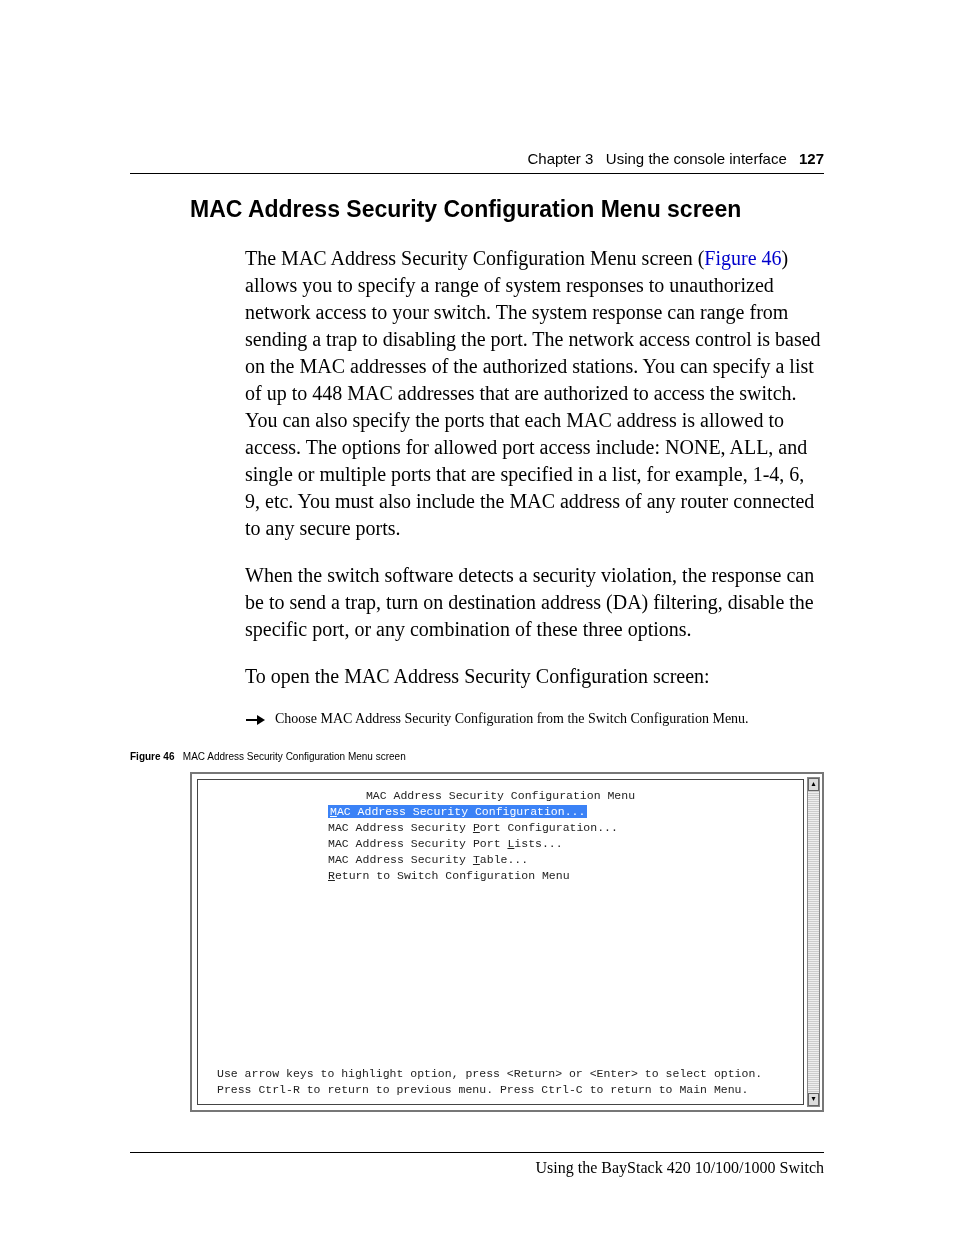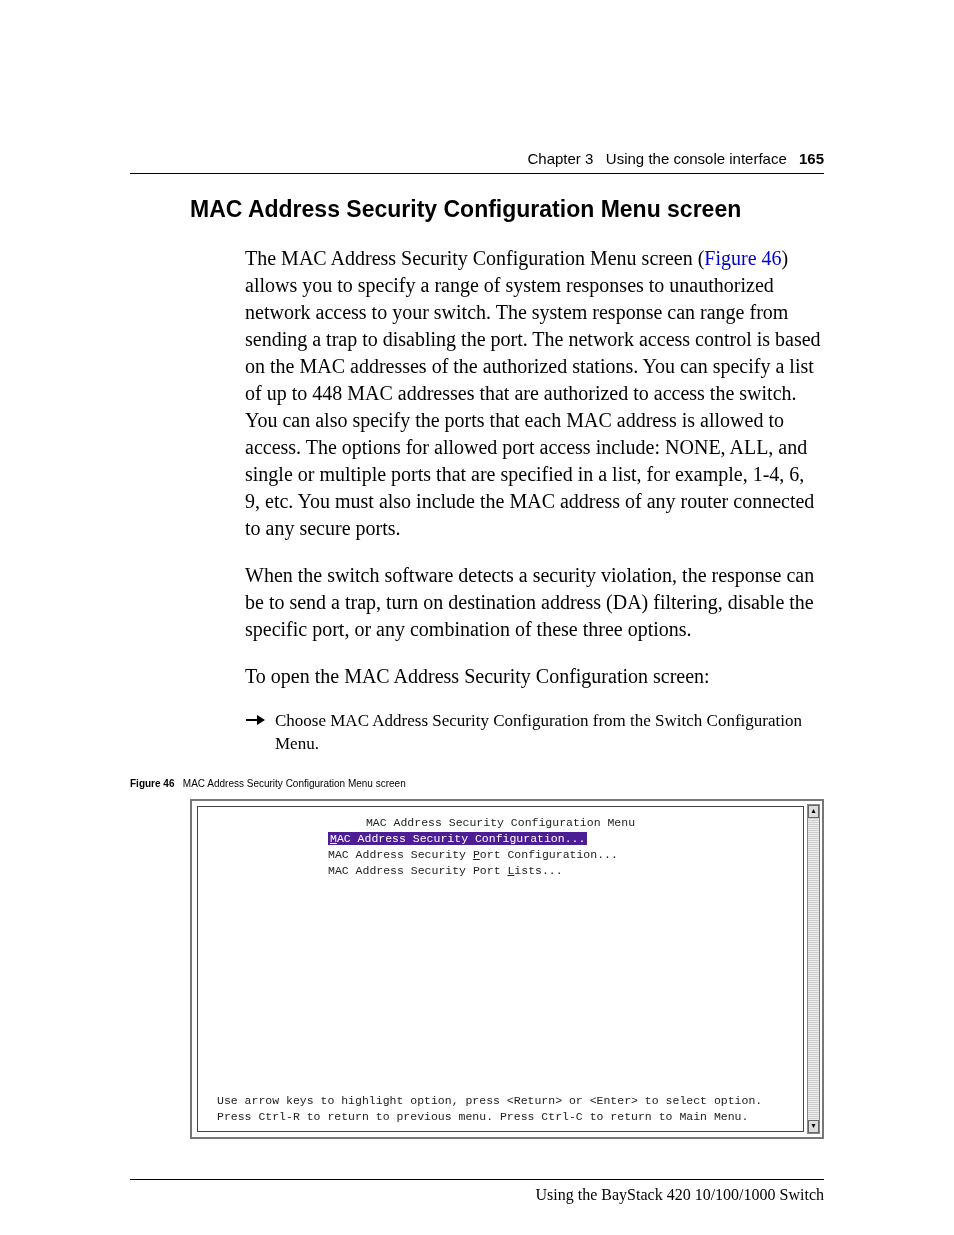--- a/index.html
+++ b/index.html
@@ -52,21 +52,21 @@
     margin: 0 0 22px 115px;
     align-items: flex-start;
   }
   .arrow-icon {
     flex: 0 0 auto;
     margin-right: 10px;
     margin-top: 3px;
   }
   .arrow-icon svg { display: block; }
   .step-text {
-    font-size: 17px;
+    font-size: 14px;
     line-height: 1.35;
   }
   .fig-caption {
     font-family: Arial, Helvetica, sans-serif;
     font-size: 10px;
     margin: 16px 0 10px 0;
   }
   .fig-caption b { font-weight: bold; }
   .figure-frame {
     margin-left: 60px;
@@ -109,21 +109,21 @@
   .scroll-btn.up { top: 0; }
   .scroll-btn.down { bottom: 0; }
   .term-title {
     text-align: center;
   }
   .term-menu {
     margin-left: 120px;
     margin-bottom: 70px;
   }
   .term-menu .hilite {
-    background: #4c1d95;
+    background: #3b82f6;
     color: #fff;
     padding: 0 2px;
   }
   .u { text-decoration: underline; }
   .term-help {
     position: absolute;
     left: 19px; right: 10px; bottom: 6px;
   }
   .bottom-rule {
     border: 0;
@@ -138,21 +138,21 @@
 </style>
 </head>
 <body>
 
 <div class="page">
 
   <div class="running-head">
     <span>Chapter 3</span>
     &nbsp;
     <span>Using the console interface</span>
-    <span class="pagenum">165</span>
+    <span class="pagenum">127</span>
   </div>
   <hr class="top-rule">
 
   <h1 class="section-title">MAC Address Security Configuration Menu screen</h1>
 
   <p class="bodytext">
     <span>The MAC Address Security Configuration Menu screen (</span><span class="figref">Figure 46</span><span>) allows you to specify a range of system responses to unauthorized network access to your switch. The system response can range from sending a trap to disabling the port. The network access control is based on the MAC addresses of the authorized stations. You can specify a list of up to 448 MAC addresses that are authorized to access the switch. You can also specify the ports that each MAC address is allowed to access. The options for allowed port access include: NONE, ALL, and single or multiple ports that are specified in a list, for example, 1-4, 6, 9, etc. You must also include the MAC address of any router connected to any secure ports.</span>
   </p>
 
   <p class="bodytext">When the switch software detects a security violation, the response can be to send a trap, turn on destination address (DA) filtering, disable the specific port, or any combination of these three options.</p>
@@ -174,20 +174,22 @@
     <span>MAC Address Security Configuration Menu screen</span>
   </div>
 
   <div class="figure-frame">
     <div class="figure-inner">
       <div class="term-title">MAC Address Security Configuration Menu</div>
       <div class="term-menu" id="term-menu">
           <div><span class="hilite"><span></span><span class="u">M</span><span>AC Address Security Configuration...</span></span></div>
           <div><span><span>MAC Address Security </span><span class="u">P</span><span>ort Configuration...</span></span></div>
           <div><span><span>MAC Address Security Port </span><span class="u">L</span><span>ists...</span></span></div>
+          <div><span><span>MAC Address Security </span><span class="u">T</span><span>able...</span></span></div>
+          <div><span><span></span><span class="u">R</span><span>eturn to Switch Configuration Menu</span></span></div>
         </div>
       <div class="term-help">
         <div>Use arrow keys to highlight option, press &lt;Return&gt; or &lt;Enter&gt; to select option.</div>
         <div>Press Ctrl-R to return to previous menu.  Press Ctrl-C to return to Main Menu.</div>
       </div>
     </div>
     <div class="scroll-track">
       <div class="scroll-btn up">▴</div>
       <div class="scroll-btn down">▾</div>
     </div>

